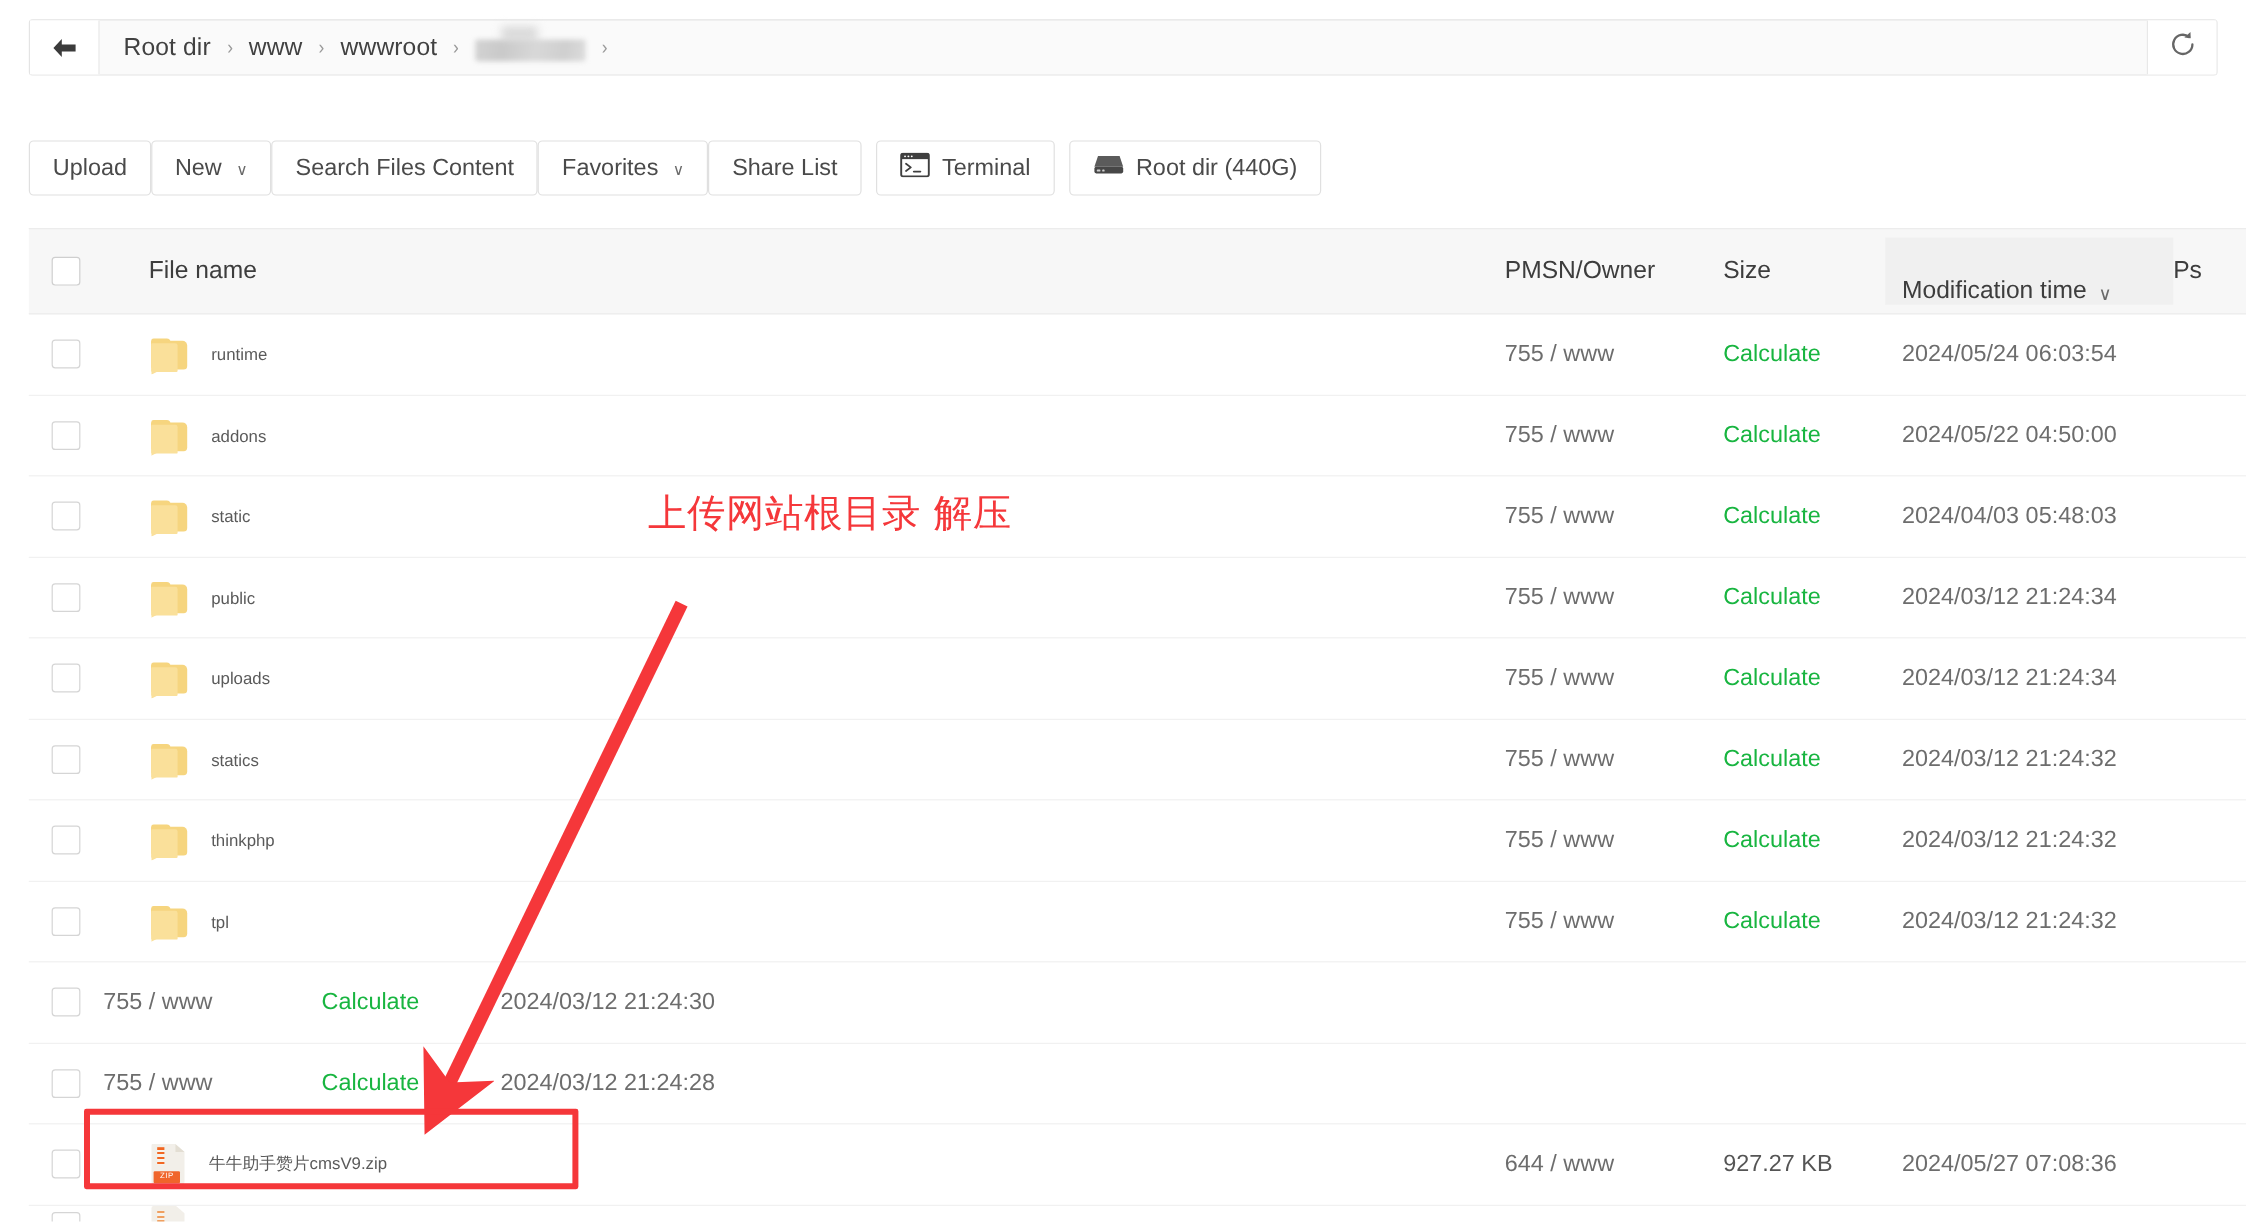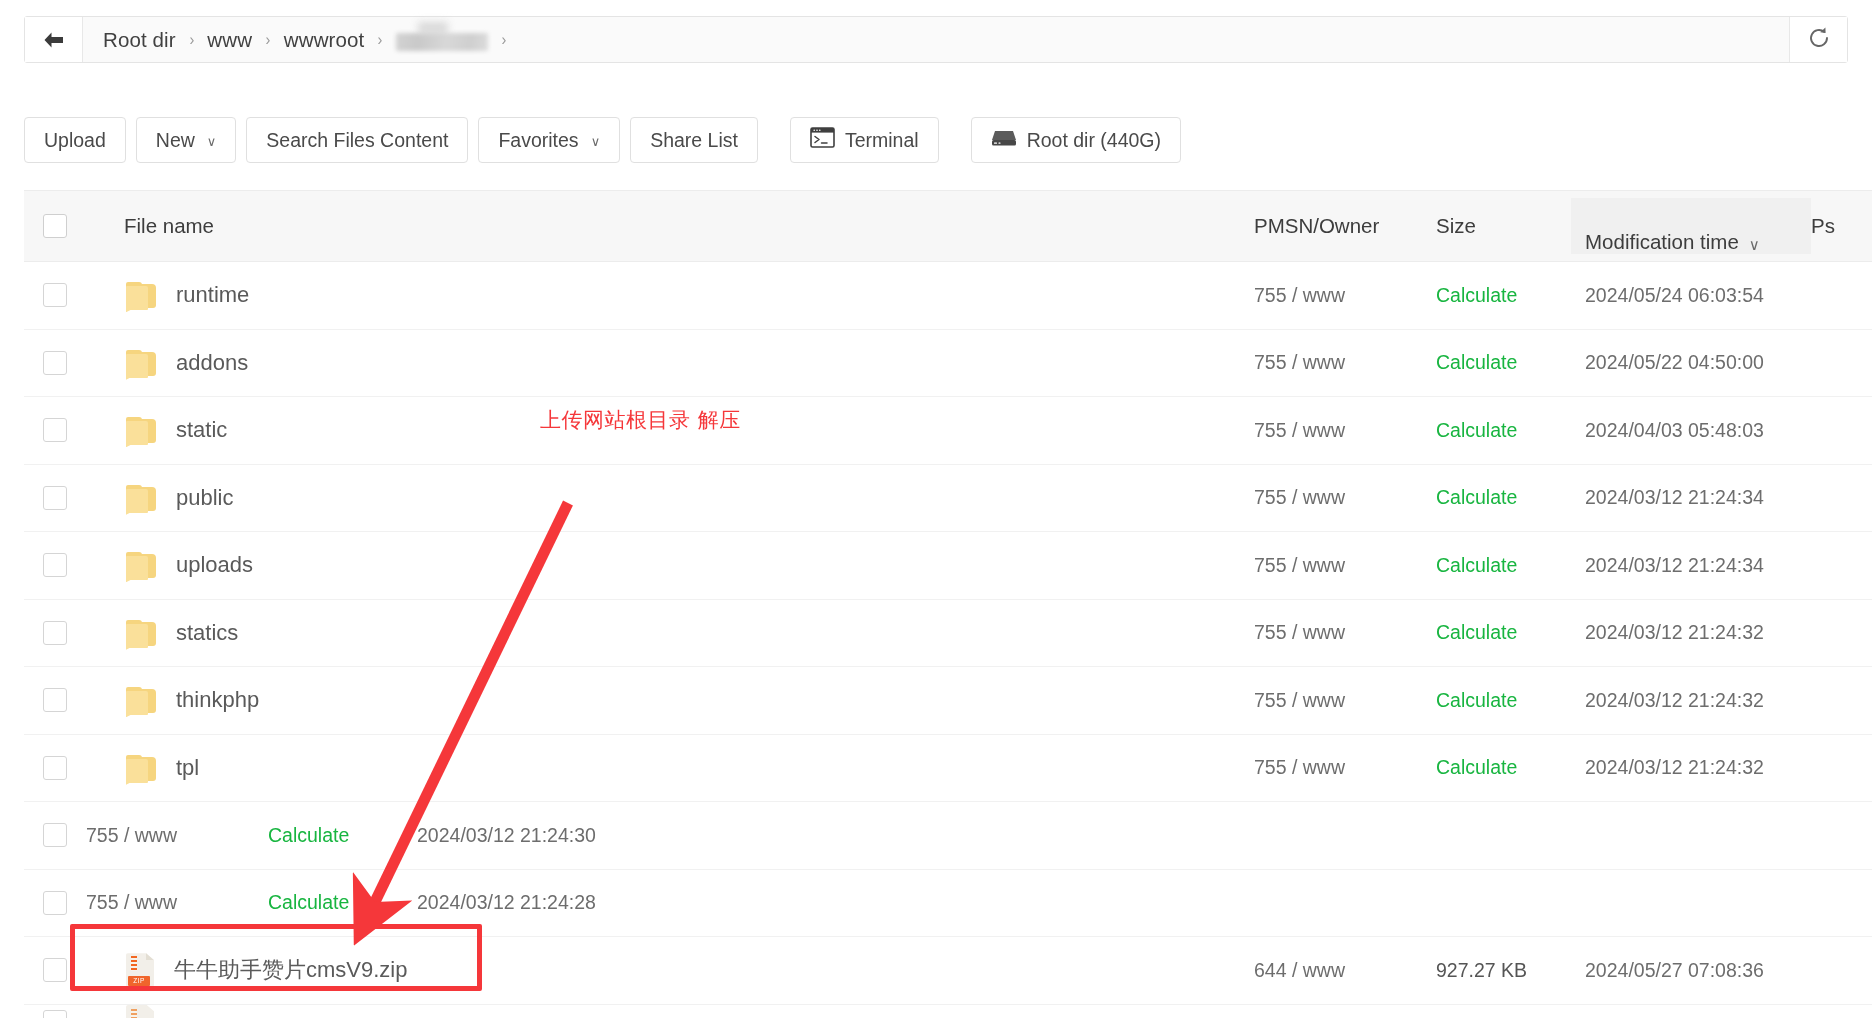--- a/index.html
+++ b/index.html
@@ -77,21 +77,20 @@
     display:flex; align-items:center; justify-content:center;
     cursor:pointer;
   }
 
   
   .toolbar {
     position: absolute;
     left: 24px; top: 117px;
     display: flex;
     align-items: flex-end;
-    gap: 10px;
   }
   .tbtn {
     height: 46px;
     border: 1px solid #e0e0e0;
     border-radius: 4px;
     background: #ffffff;
     color: #4a4a4a;
     font-size: 19.5px;
     padding: 0 19px;
     display: flex;
@@ -149,21 +148,21 @@
 
   .chk {
     width: 24px; height: 24px;
     border: 1px solid #d5d5d5;
     border-radius: 3px;
     background: #fff;
     cursor: pointer;
   }
   .thead .chk { border-color:#cfcfcf; }
 
-  .fname { margin-left: 20px; color: #5a5a5a; font-size: 22px; }
+  .fname { margin-left: 20px; color: #5a5a5a; font-size: 14px; }
 
   
   .folder {
     position: relative;
     width: 30px; height: 26px;
     flex: none;
   }
   .folder .f-back {
     position:absolute; left:0; top:2px;
     width:30px; height:24px;
@@ -235,21 +234,21 @@
     position:absolute; left:5px; top:4px;
     width:6px;height:12px;
     background: repeating-linear-gradient(180deg,#f0a060 0 2px,#f7f3ec 2px 4px);
   }
 
   
   .annot-text {
     position: absolute;
     left: 540px; top: 406px;
     color: #f5373a;
-    font-size: 21px;
+    font-size: 32px;
     font-family: "DejaVu Sans", sans-serif;
     white-space: nowrap;
     letter-spacing: .5px;
   }
   .annot-box {
     position: absolute;
     left: 70px; top: 924px;
     width: 412px; height: 67px;
     border: 5px solid #f5373a;
     border-radius: 2px;

